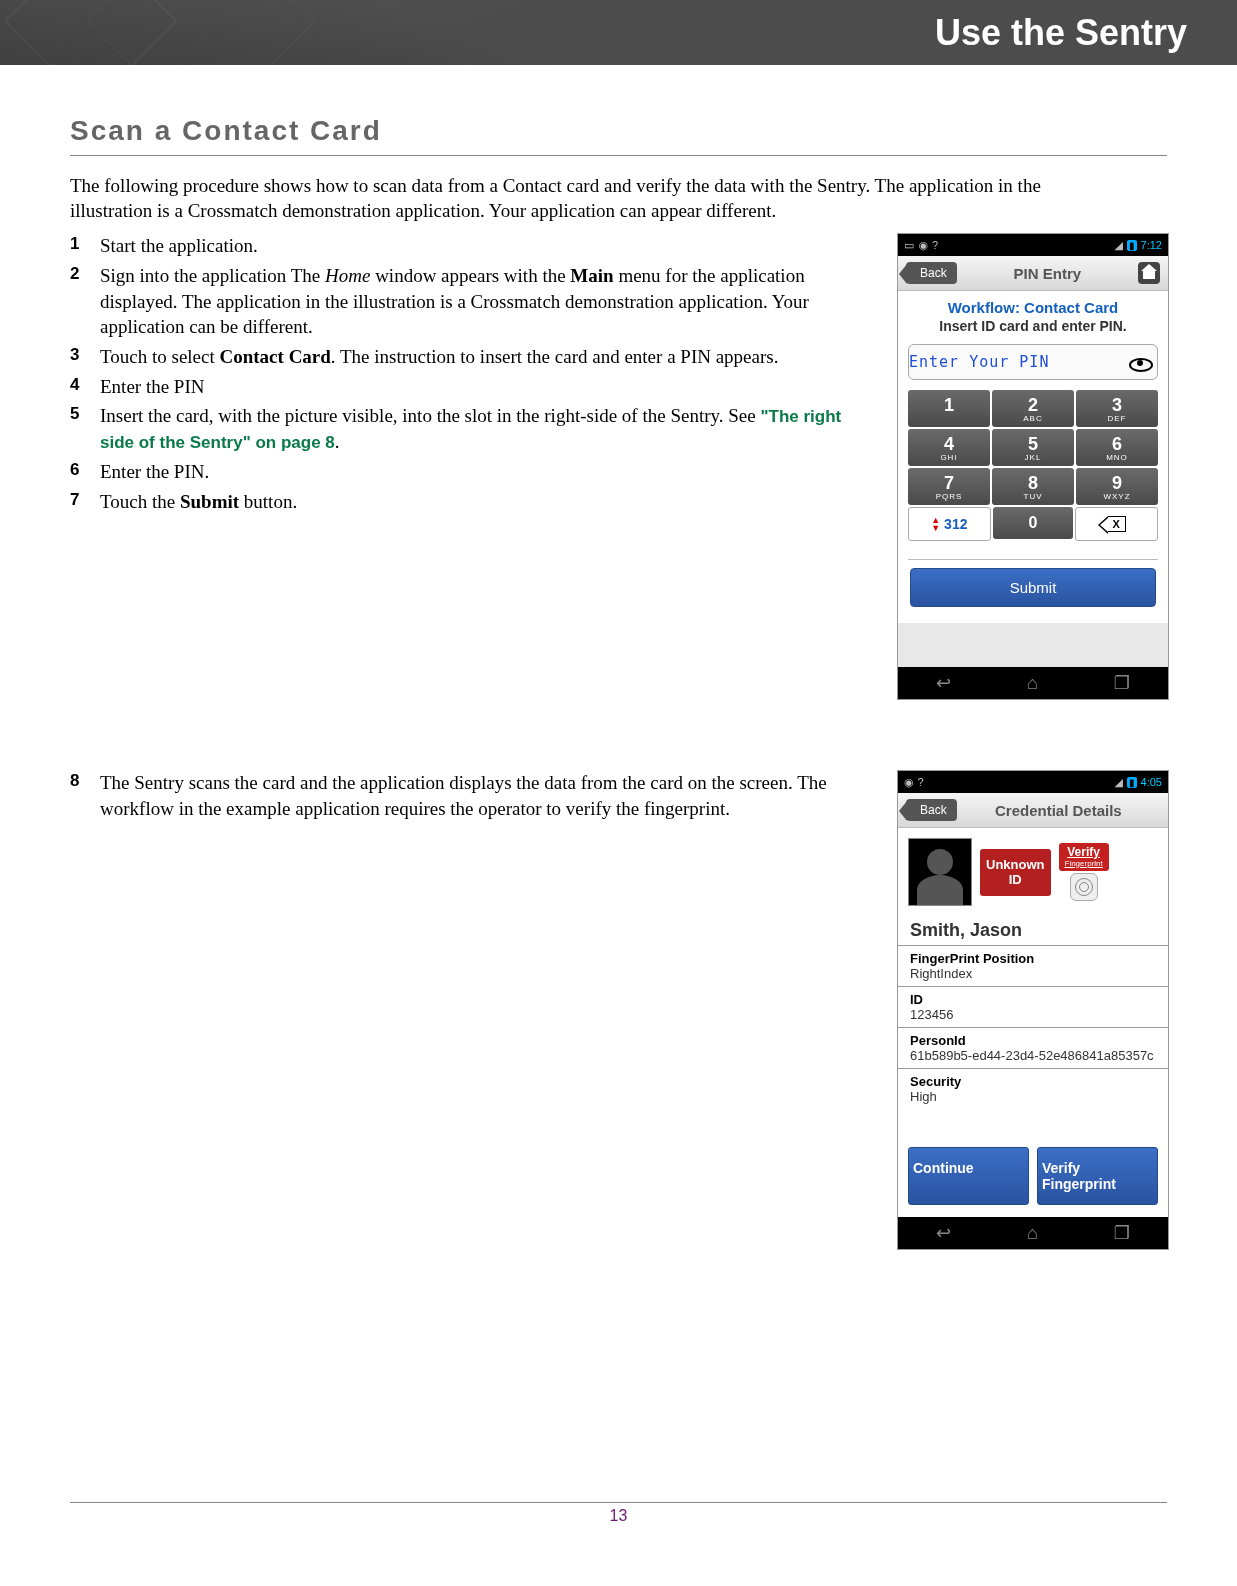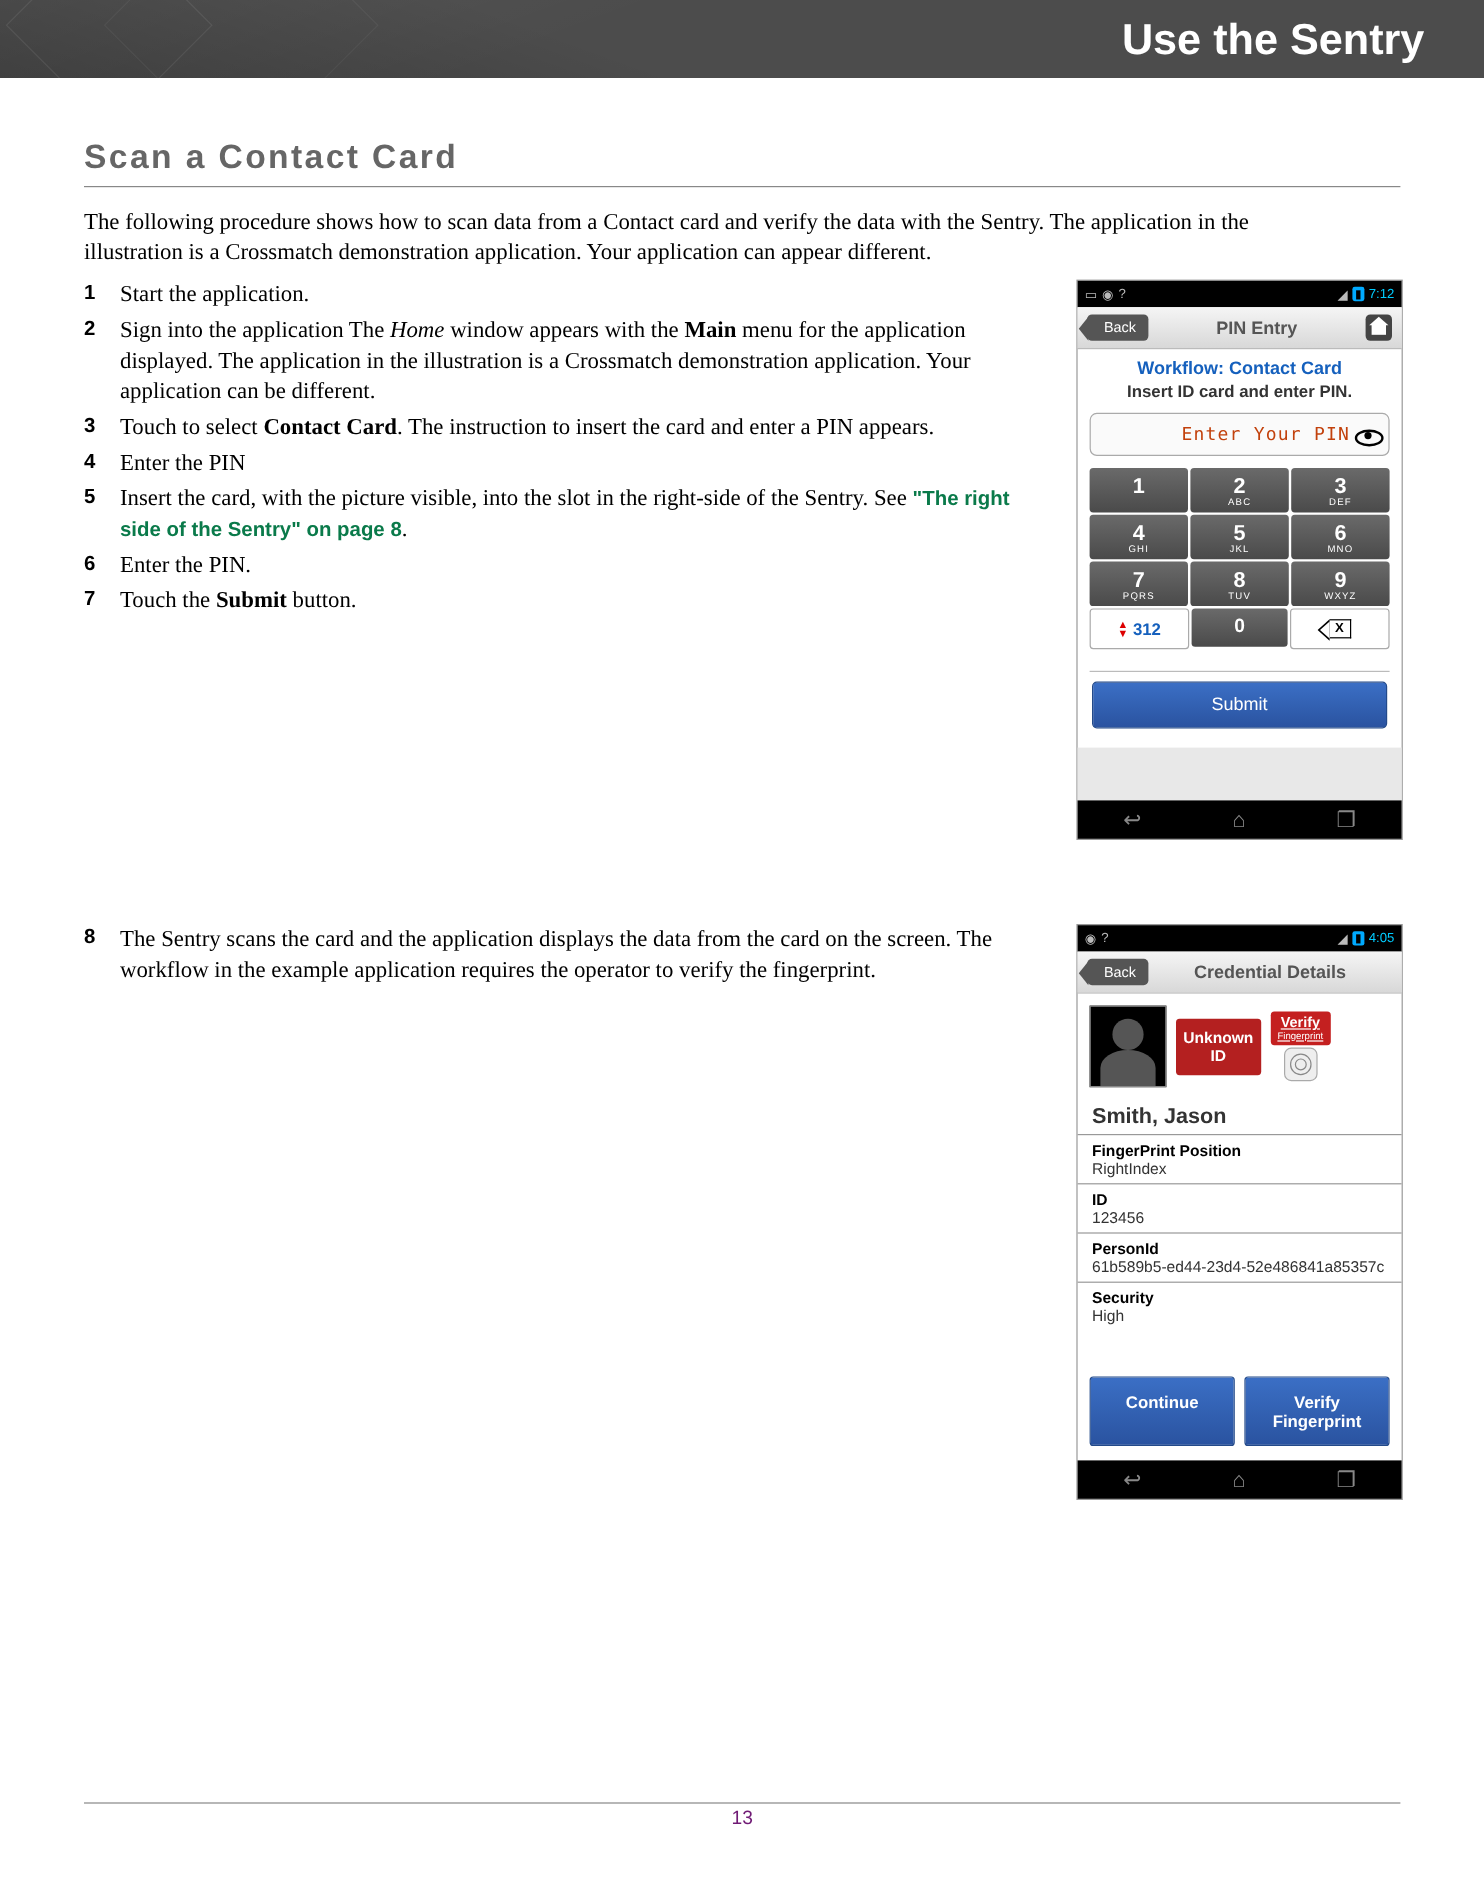--- a/index.html
+++ b/index.html
@@ -155,21 +155,21 @@
   }
   .nav-glyph{color:#888;font-size:18px;}
 
   
   .workflow-label{color:#1560bd;font-weight:bold;text-align:center;font-size:15px;padding:8px 0 2px;}
   .instruction{color:#333;font-weight:bold;text-align:center;font-size:14px;padding-bottom:10px;}
   .pin-field{
     margin:0 10px 10px;border:1px solid #aaa;border-radius:6px;
     display:flex;align-items:center;height:34px;background:#fafafa;
   }
-  .pin-field span{flex:1;text-align:right;color:#c2410c;font-family:monospace;font-size:15px;letter-spacing:1px;}
+  .pin-field span{flex:1;text-align:left;color:#1d4ed8;font-family:monospace;font-size:15px;letter-spacing:1px;}
   .eye{width:28px;height:28px;margin-right:4px;position:relative;}
   .eye::before{content:"";position:absolute;left:4px;top:10px;width:20px;height:10px;border:2px solid #000;border-radius:50%;}
   .eye::after{content:"";position:absolute;left:12px;top:12px;width:6px;height:6px;background:#000;border-radius:50%;}
   .keypad{display:grid;grid-template-columns:repeat(3,1fr);gap:2px;padding:0 10px;}
   .key{
     background:linear-gradient(#6a6a6a,#4a4a4a);color:#fff;text-align:center;
     padding:6px 0 4px;border-radius:3px;
   }
   .key .digit{font-size:18px;font-weight:bold;line-height:1;}
   .key .letters{font-size:8px;letter-spacing:1px;}
@@ -225,21 +225,21 @@
     display:flex;align-items:center;justify-content:center;background:#eee;
   }
   .fp-circle span{width:16px;height:16px;border:1.5px solid #888;border-radius:50%;position:relative;}
   .fp-circle span::after{content:"";position:absolute;left:3px;top:3px;width:8px;height:8px;border:1px solid #888;border-radius:50%;}
   .person-name{font-size:18px;font-weight:bold;padding:4px 12px;color:#333;}
   .field-row{border-top:1px solid #999;padding:5px 12px;font-size:13px;}
   .field-label{font-weight:bold;color:#000;}
   .field-value{color:#333;word-break:break-all;}
   .cred-buttons{display:flex;gap:8px;padding:12px 10px;}
   .cred-btn{
-    flex:1;background:linear-gradient(#3b6fc5,#2a53a0);color:#fff;text-align:center;
+    flex:1;background:linear-gradient(#3b6fc5,#2a53a0);color:#fff;
     padding:12px 4px;font-size:14px;font-weight:bold;border-radius:3px;border:1px solid #234a8a;
   }
   .spacer-lg{height:26px;}
 
   .page-number{
     position:absolute;bottom:20px;right:70px;
     font-family:Arial,Helvetica,sans-serif;font-size:16px;color:#701a75;
     border-top:1px solid #888;padding-top:4px;width:1097px;text-align:center;
     left:70px;
   }

